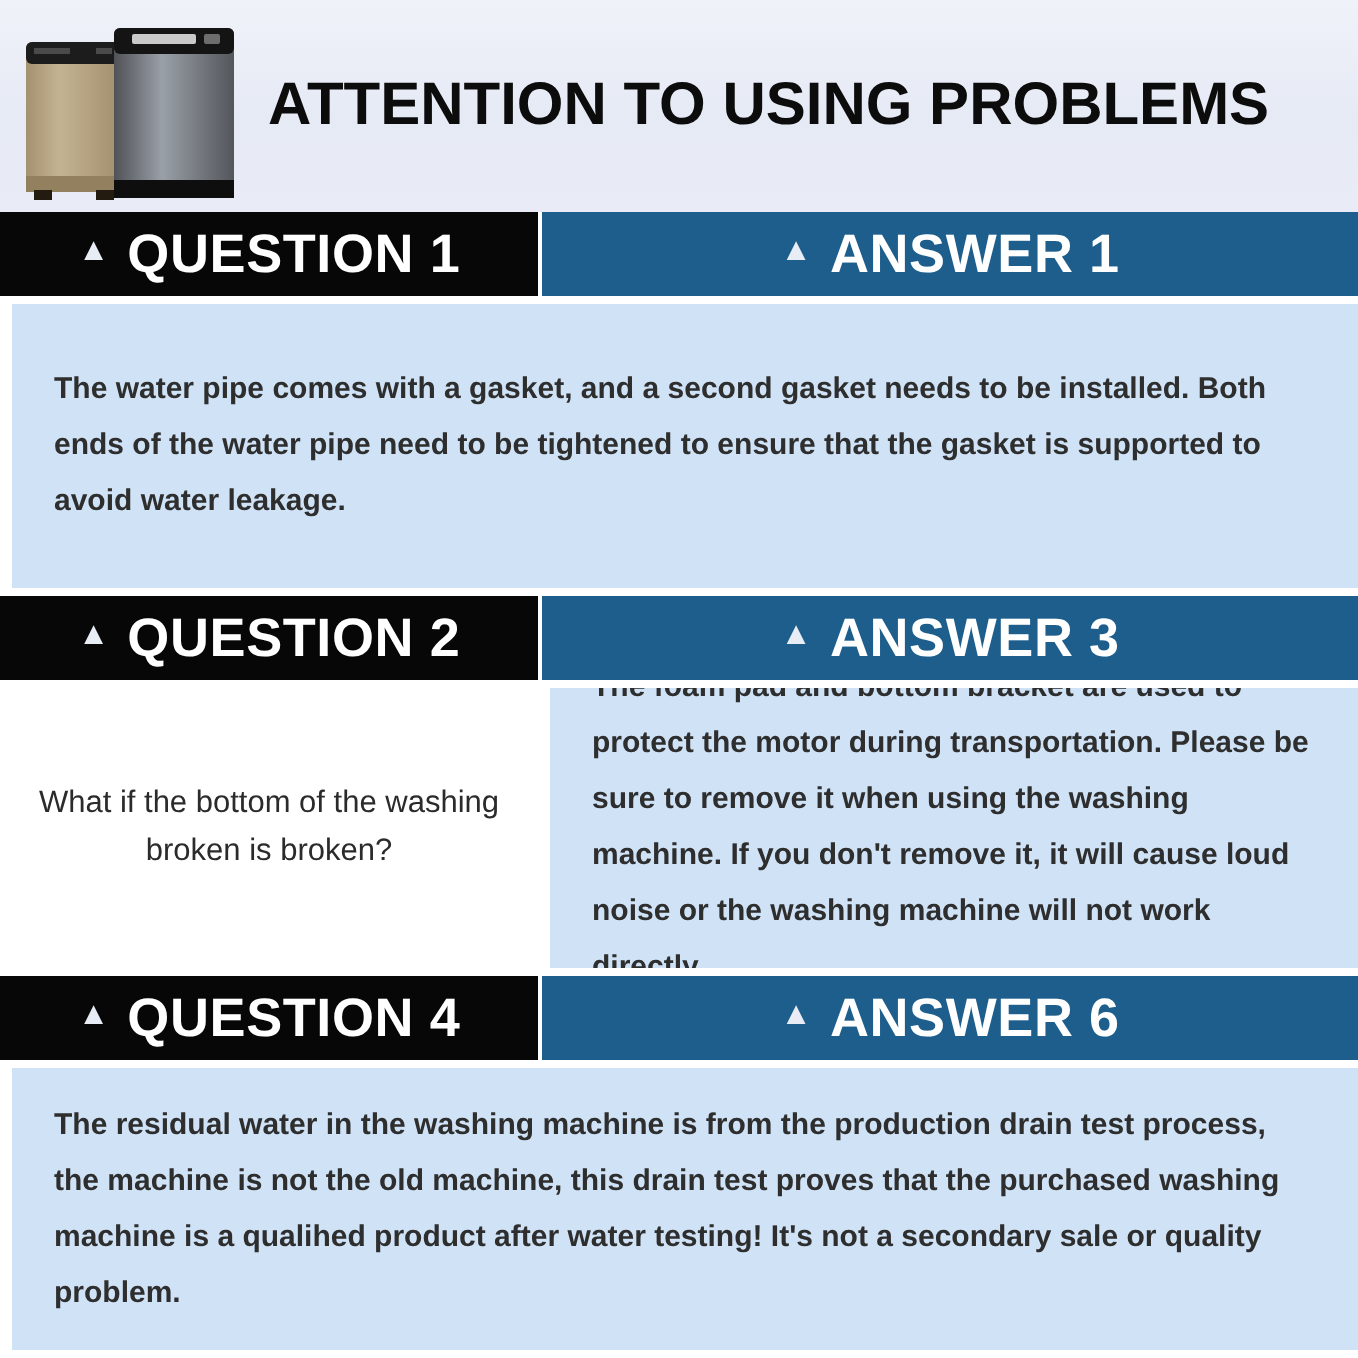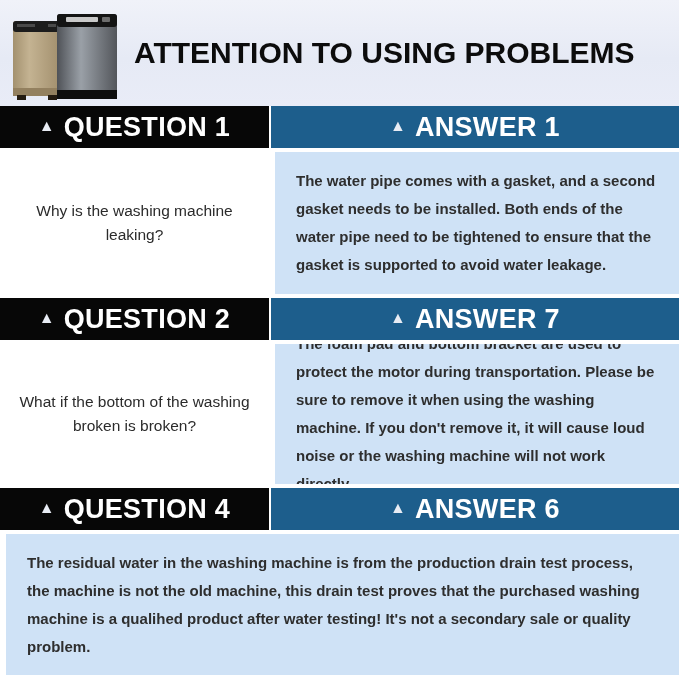--- a/index.html
+++ b/index.html
@@ -103,38 +103,35 @@
   <div class="hcell qh">
     <span class="tri">▲</span>
     <span class="hlabel">QUESTION 1</span>
   </div>
   <div class="hcell ah">
     <span class="tri">▲</span>
     <span class="hlabel">ANSWER 1</span>
   </div>
 </div>
 <div class="crow h150">
-  <div class="qcell">
-    <p class="qtext">Why is the washing machine leaking?</p>
-  </div>
   <div class="acell">
     <div class="apanel">
       <p class="atext">The water pipe comes with a gasket, and a second gasket needs to be installed. Both ends of the water pipe need to be tightened to ensure that the gasket is supported to avoid water leakage.</p>
     </div>
   </div>
 </div>
 
 <div class="hrow">
   <div class="hcell qh">
     <span class="tri">▲</span>
     <span class="hlabel">QUESTION 2</span>
   </div>
   <div class="hcell ah">
     <span class="tri">▲</span>
-    <span class="hlabel">ANSWER 7</span>
+    <span class="hlabel">ANSWER 3</span>
   </div>
 </div>
 <div class="crow h148">
   <div class="qcell">
     <p class="qtext">What if the bottom of the washing broken is broken?</p>
   </div>
   <div class="acell">
     <div class="apanel">
       <p class="atext">The foam pad and bottom bracket are used to protect the motor during transportation. Please be sure to remove it when using the washing machine. If you don't remove it, it will cause loud noise or the washing machine will not work directly.</p>
     </div>

